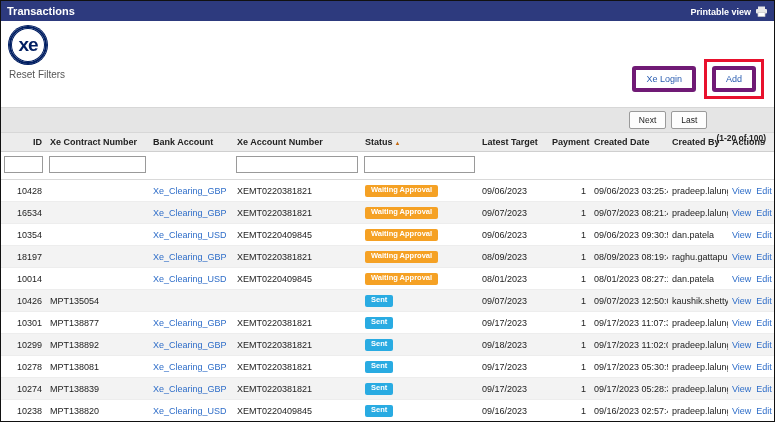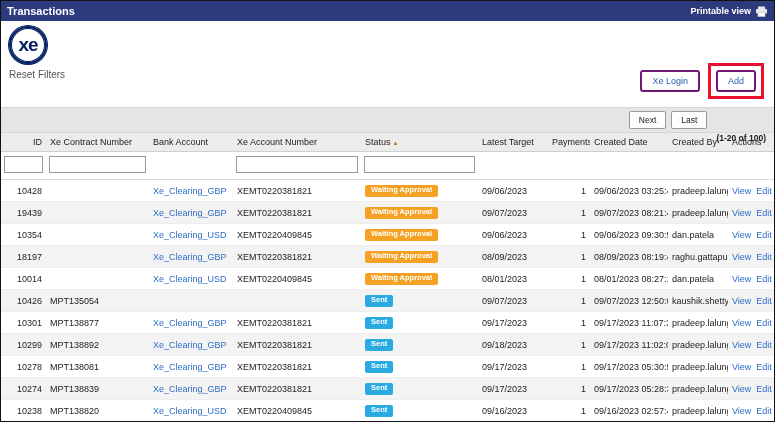--- a/index.html
+++ b/index.html
@@ -2,39 +2,39 @@
 <html><head>
 <meta charset="utf-8">
 <style>
   * { margin:0; padding:0; box-sizing:border-box; }
   body { font-family:"Liberation Sans","DejaVu Sans",sans-serif; background:#fff; }
   .screen { width:775px; height:422px; border:1px solid #111; background:#fff; overflow:hidden; position:relative; }
 
   
   .topbar { height:20px; background:#2d3a7e; color:#fff; display:flex; align-items:center; justify-content:space-between; padding:0 6px; }
   .topbar .title { font-size:11px; font-weight:bold; }
-  .printable { display:flex; align-items:center; gap:4px; font-size:9px; font-weight:bold; cursor:pointer; }
+  .printable { display:flex; align-items:flex-end; gap:4px; font-size:9px; font-weight:bold; cursor:pointer; }
 
   
   .subheader { height:86px; position:relative; background:#fff; }
   .logo-block { position:absolute; left:8px; top:5px; text-align:left; }
   .xe-logo { width:38px; height:38px; border-radius:50%; border:2px solid #001e62; box-shadow:0 0 0 1px #001e62, inset 0 0 0 1px #001e62; display:flex; align-items:center; justify-content:center; color:#001e62; font-weight:bold; font-size:19px; letter-spacing:-1px; }
   .reset-filters { font-size:10px; color:#555; margin-top:4px; cursor:pointer; display:inline-block; }
   .btn-group { position:absolute; right:10px; bottom:8px; display:flex; align-items:center; gap:8px; }
-  .blue-btn { background:#fff; border:2px solid #701a75; color:#2a5db0; font-size:9px; padding:4px 10px; border-radius:3px; cursor:pointer; font-family:inherit; }
+  .blue-btn { background:#fff; border:4px solid #701a75; color:#2a5db0; font-size:9px; padding:4px 10px; border-radius:3px; cursor:pointer; font-family:inherit; }
   .annotation-box { border:3px solid #e8112d; padding:4px 5px; display:inline-block; }
 
   
   .pagebar { height:26px; background:#e5e5e5; border-top:1px solid #d7d7d7; border-bottom:1px solid #d7d7d7; display:flex; align-items:center; justify-content:flex-end; gap:5px; padding:0 8px; }
   .pg-btn { background:#fdfdfd; border:1px solid #9a9a9a; font-size:8.5px; padding:3px 9px; border-radius:2px; cursor:pointer; font-family:inherit; color:#222; }
   .pg-range { font-size:8.5px; color:#222; font-weight:bold; margin-left:4px;margin-top:36px; }
 
   
   table { width:100%; border-collapse:collapse; table-layout:fixed; font-size:9px; }
-  thead th { background:#ececec; font-size:9px; font-weight:normal; text-align:left; padding:4px 4px; border-bottom:1px solid #cfcfcf; color:#222; white-space:nowrap; overflow:hidden; }
+  thead th { background:#ececec; font-size:9px; font-weight:bold; text-align:left; padding:4px 4px; border-bottom:1px solid #cfcfcf; color:#222; white-space:nowrap; overflow:hidden; }
   th.col-id, td.col-id { text-align:right; }
   th.col-num, td.col-num { text-align:right; }
   .sort-icon { font-size:6px; color:#c46a12; margin-left:2px; vertical-align:middle; }
   .filter-row td { padding:4px 3px 6px 3px; background:#fff; border-bottom:1px solid #d9d9d9; }
   .filter-row input { width:100%; height:17px; border:1px solid #9a9a9a; font-size:9px; padding:0 2px; font-family:inherit; }
   tbody td { padding:4px 4px; border-bottom:1px solid #ededed; color:#222; white-space:nowrap; overflow:hidden; }
   tbody tr.alt td { background:#f3f3f3; }
   a.lnk { color:#2e6dc8; text-decoration:none; cursor:pointer; }
   .badge { display:inline-block; color:#fff; font-weight:bold; font-size:7.5px; padding:0 6px 3px 6px; border-radius:2px; }
   .badge.waiting { background:#f5a124; }
@@ -114,21 +114,21 @@
           <td><a class="lnk" href="#">Xe_Clearing_GBP</a></td>
           <td>XEMT0220381821</td>
           <td><span class="badge waiting" style="background: rgb(245, 161, 36);">Waiting Approval</span></td>
           <td>09/06/2023</td>
           <td class="col-num">1</td>
           <td>09/06/2023 03:25:46</td>
           <td>pradeep.lalung</td>
           <td class="actions-cell"><a class="lnk" href="#">View</a><a class="lnk" href="#">Edit</a></td>
         </tr>
         <tr class="alt">
-          <td class="col-id">19439</td>
+          <td class="col-id">16534</td>
           <td></td>
           <td><a class="lnk" href="#">Xe_Clearing_GBP</a></td>
           <td>XEMT0220381821</td>
           <td><span class="badge waiting" style="background: rgb(245, 161, 36);">Waiting Approval</span></td>
           <td>09/07/2023</td>
           <td class="col-num">1</td>
           <td>09/07/2023 08:21:41</td>
           <td>pradeep.lalung</td>
           <td class="actions-cell"><a class="lnk" href="#">View</a><a class="lnk" href="#">Edit</a></td>
         </tr>

